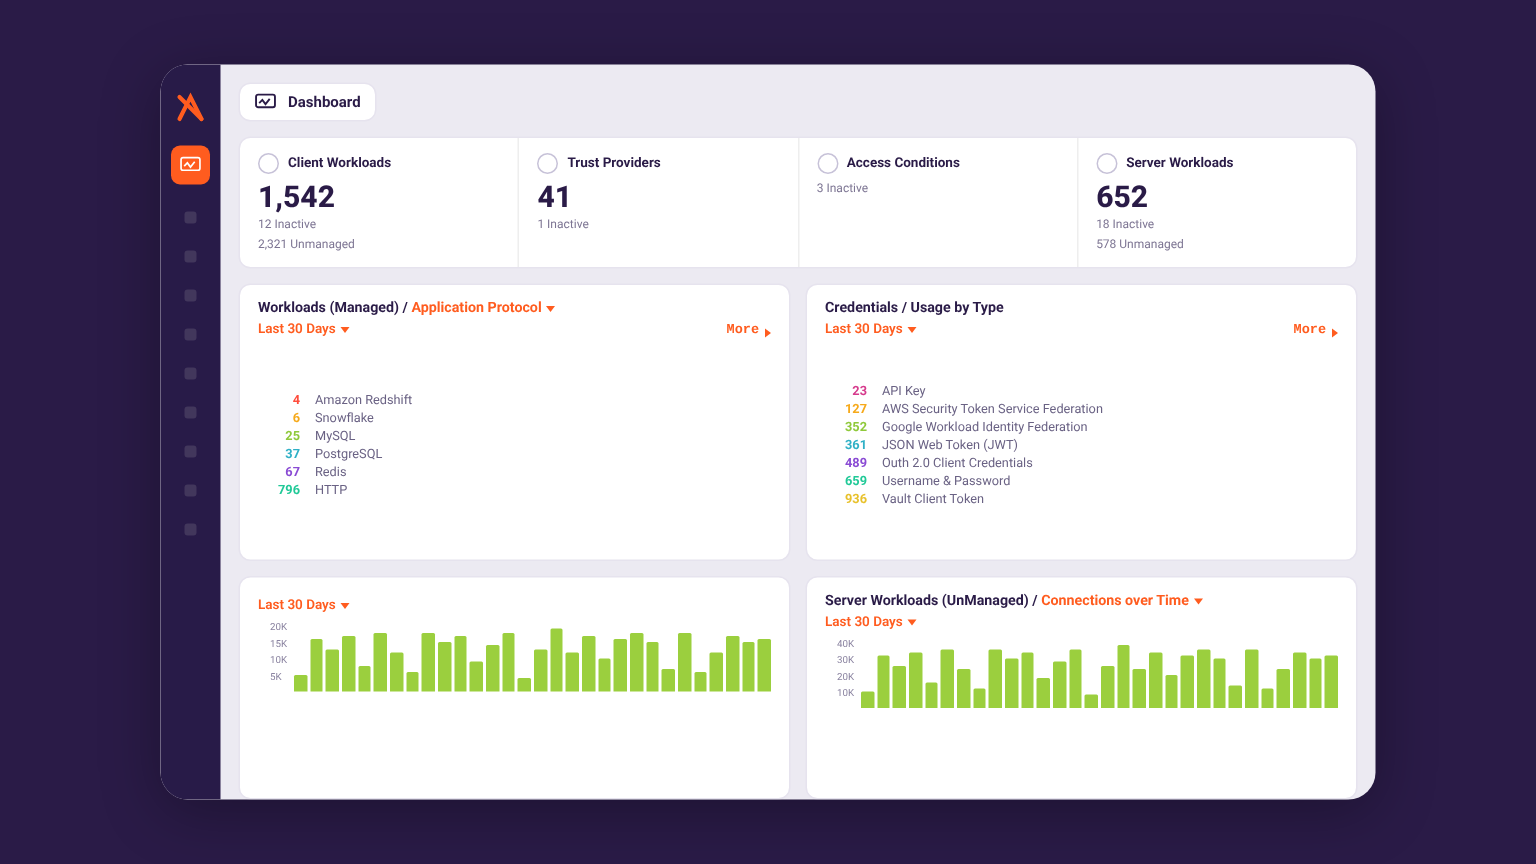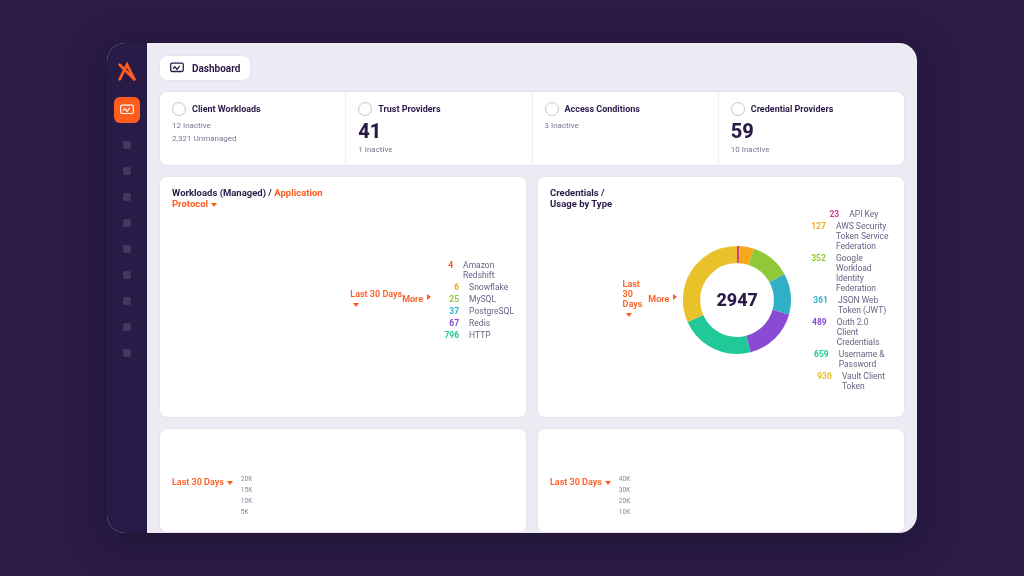--- a/index.html
+++ b/index.html
@@ -15,26 +15,26 @@
 .breadcrumb-pill svg{width:14px;height:12px;}
 .stats-row { background:#fff; border:1px solid #e6e3ee; border-radius:8px; display:flex; margin-bottom:10px; }
 .stat { flex:1; padding:10px 12px; border-right:1px solid #eee; }
 .stat:last-child{border-right:none;}
 .stat-head { display:flex; align-items:center; gap:6px; margin-bottom:4px;}
 .stat-head .ic{width:14px;height:14px;border:1px solid #c7c2d8;border-radius:50%;display:inline-block;}
 .stat-title{font-size:9px;font-weight:700;color:#2a1b47;}
 .stat-val{font-size:20px;font-weight:800;color:#2a1b47;line-height:1.1;}
 .stat-sub{font-size:8px;color:#7d7593;line-height:1.4;margin-top:2px;}
 .cards { display:grid; grid-template-columns:1fr 1fr; gap:10px; flex:1; min-height:0;}
-.card { background:#fff; border:1px solid #e6e3ee; border-radius:8px; padding:10px 12px; display:flex; }
+.card { background:#fff; border:1px solid #e6e3ee; border-radius:8px; padding:10px 12px; display:flex; flex-direction:column;}
 .card-head { font-size:9.5px; font-weight:700; color:#2a1b47; }
 .card-head .orange{color:#ff5c1f;font-weight:700;}
 .period-row{display:flex;justify-content:space-between;align-items:center;margin-top:4px;}
 .period{font-size:9px;color:#ff5c1f;font-weight:600;}
-.more{font-size:9px;color:#ff5c1f;font-weight:600;display:flex;align-items:flex-start;gap:4px;}
+.more{font-size:9px;color:#ff5c1f;font-weight:600;display:flex;align-items:flex-end;gap:4px;font-family:Liberation Mono, monospace;}
 .donut-body{display:flex;align-items:center;gap:14px;flex:1;margin-top:6px;}
 .donut{position:relative;width:120px;height:120px;}
 .donut svg{width:120px;height:120px;transform:rotate(-90deg);}
 .donut-center{position:absolute;inset:0;display:flex;align-items:center;justify-content:center;font-size:18px;font-weight:800;color:#2a1b47;}
 .legend{display:flex;flex-direction:column;gap:2px;font-size:8.5px;}
 .legend-row{display:flex;gap:10px;align-items:baseline;}
 .legend-val{width:28px;text-align:right;font-weight:700;}
 .legend-label{color:#6a6284;}
 .bar-card{overflow:hidden;}
 .bars{display:flex;align-items:flex-end;gap:2px;height:44px;margin-left:24px;}
@@ -80,20 +80,21 @@
         </svg>
       <span>Dashboard</span>
     </div>
 
     <div class="stats-row" id="stats-row">
         <div class="stat">
           <div class="stat-head">
             <span class="ic"></span>
             <span class="stat-title">Client Workloads</span>
           </div>
+  <div class="stat-val">1,542</div>
   <div class="stat-sub">12 Inactive</div>
   <div class="stat-sub">2,321 Unmanaged</div>
         </div>
         <div class="stat">
           <div class="stat-head">
             <span class="ic"></span>
             <span class="stat-title">Trust Providers</span>
           </div>
   <div class="stat-val">41</div>
   <div class="stat-sub">1 Inactive</div>
@@ -101,25 +102,26 @@
         <div class="stat">
           <div class="stat-head">
             <span class="ic"></span>
             <span class="stat-title">Access Conditions</span>
           </div>
   <div class="stat-sub">3 Inactive</div>
   </div>
         <div class="stat">
           <div class="stat-head">
             <span class="ic"></span>
-            <span class="stat-title">Credential Providers</span>
+            <span class="stat-title">Server Workloads</span>
           </div>
-  <div class="stat-val">59</div>
-  <div class="stat-sub">10 Inactive</div>
-  </div>
+  <div class="stat-val">652</div>
+  <div class="stat-sub">18 Inactive</div>
+  <div class="stat-sub">578 Unmanaged</div>
+        </div>
       </div>
 
     <div class="cards">
 
       <div class="card">
         <div class="card-head">
           <span>Workloads (Managed) / </span><span class="orange"><span>Application Protocol</span><span class="chev"></span></span>
         </div>
         <div class="period-row">
           <span class="period"><span>Last 30 Days</span><span class="chev"></span></span>
@@ -161,32 +163,20 @@
       <div class="card">
         <div class="card-head">Credentials / Usage by Type</div>
         <div class="period-row">
           <span class="period"><span>Last 30 Days</span><span class="chev"></span></span>
           <span class="more">
               <span>More</span>
               <span class="chev-r"></span>
             </span>
         </div>
         <div class="donut-body">
-          <div class="donut">
-            <svg viewBox="0 0 42 42" id="donutB">
-                <circle cx="21" cy="21" r="15.915" fill="none" stroke="#d63a8c" stroke-width="6" stroke-dasharray="0.780430460049729 99.21646370371339" stroke-dashoffset="0"></circle>
-                <circle cx="21" cy="21" r="15.915" fill="none" stroke="#f6a91a" stroke-width="6" stroke-dasharray="4.309333409839809 95.68756075392331" stroke-dashoffset="-0.780430460049729"></circle>
-                <circle cx="21" cy="21" r="15.915" fill="none" stroke="#8fc93a" stroke-width="6" stroke-dasharray="11.943979214674115 88.052914949089" stroke-dashoffset="-5.089763869889538"></circle>
-                <circle cx="21" cy="21" r="15.915" fill="none" stroke="#2fb0c6" stroke-width="6" stroke-dasharray="12.249365046867487 87.74752911689563" stroke-dashoffset="-17.033743084563653"></circle>
-                <circle cx="21" cy="21" r="15.915" fill="none" stroke="#8a4bd4" stroke-width="6" stroke-dasharray="16.592630215839893 83.40426394792323" stroke-dashoffset="-29.283108131431142"></circle>
-                <circle cx="21" cy="21" r="15.915" fill="none" stroke="#20c997" stroke-width="6" stroke-dasharray="22.36102926838137 77.63586489538174" stroke-dashoffset="-45.87573834727104"></circle>
-                <circle cx="21" cy="21" r="15.915" fill="none" stroke="#e8c12b" stroke-width="6" stroke-dasharray="31.76012654811072 68.2367676156524" stroke-dashoffset="-68.23676761565241"></circle>
-              </svg>
-            <div class="donut-center">2947</div>
-          </div>
           <div class="legend" id="legendB">
               <div class="legend-row">
                 <span class="legend-val" style="color:#d63a8c">23</span>
                 <span class="legend-label">API Key</span>
               </div>
               <div class="legend-row">
                 <span class="legend-val" style="color:#f6a91a">127</span>
                 <span class="legend-label">AWS Security Token Service Federation</span>
               </div>
               <div class="legend-row">
@@ -253,20 +243,23 @@
               <div class="bar" style="height: 13.2px;"></div>
               <div class="bar" style="height: 26.4px;"></div>
               <div class="bar" style="height: 37.4px;"></div>
               <div class="bar" style="height: 33px;"></div>
               <div class="bar" style="height: 35.2px;"></div>
             </div>
         </div>
       </div>
 
       <div class="card bar-card">
+        <div class="card-head">
+          <span>Server Workloads (UnManaged) / </span><span class="orange"><span>Connections over Time</span><span class="chev"></span></span>
+        </div>
         <div class="period-row">
           <span class="period"><span>Last 30 Days</span><span class="chev"></span></span>
         </div>
         <div class="bar-wrap">
           <div class="yaxis" id="yaxisD">
               <div>40K</div>
               <div>30K</div>
               <div>20K</div>
               <div>10K</div>
             </div>

